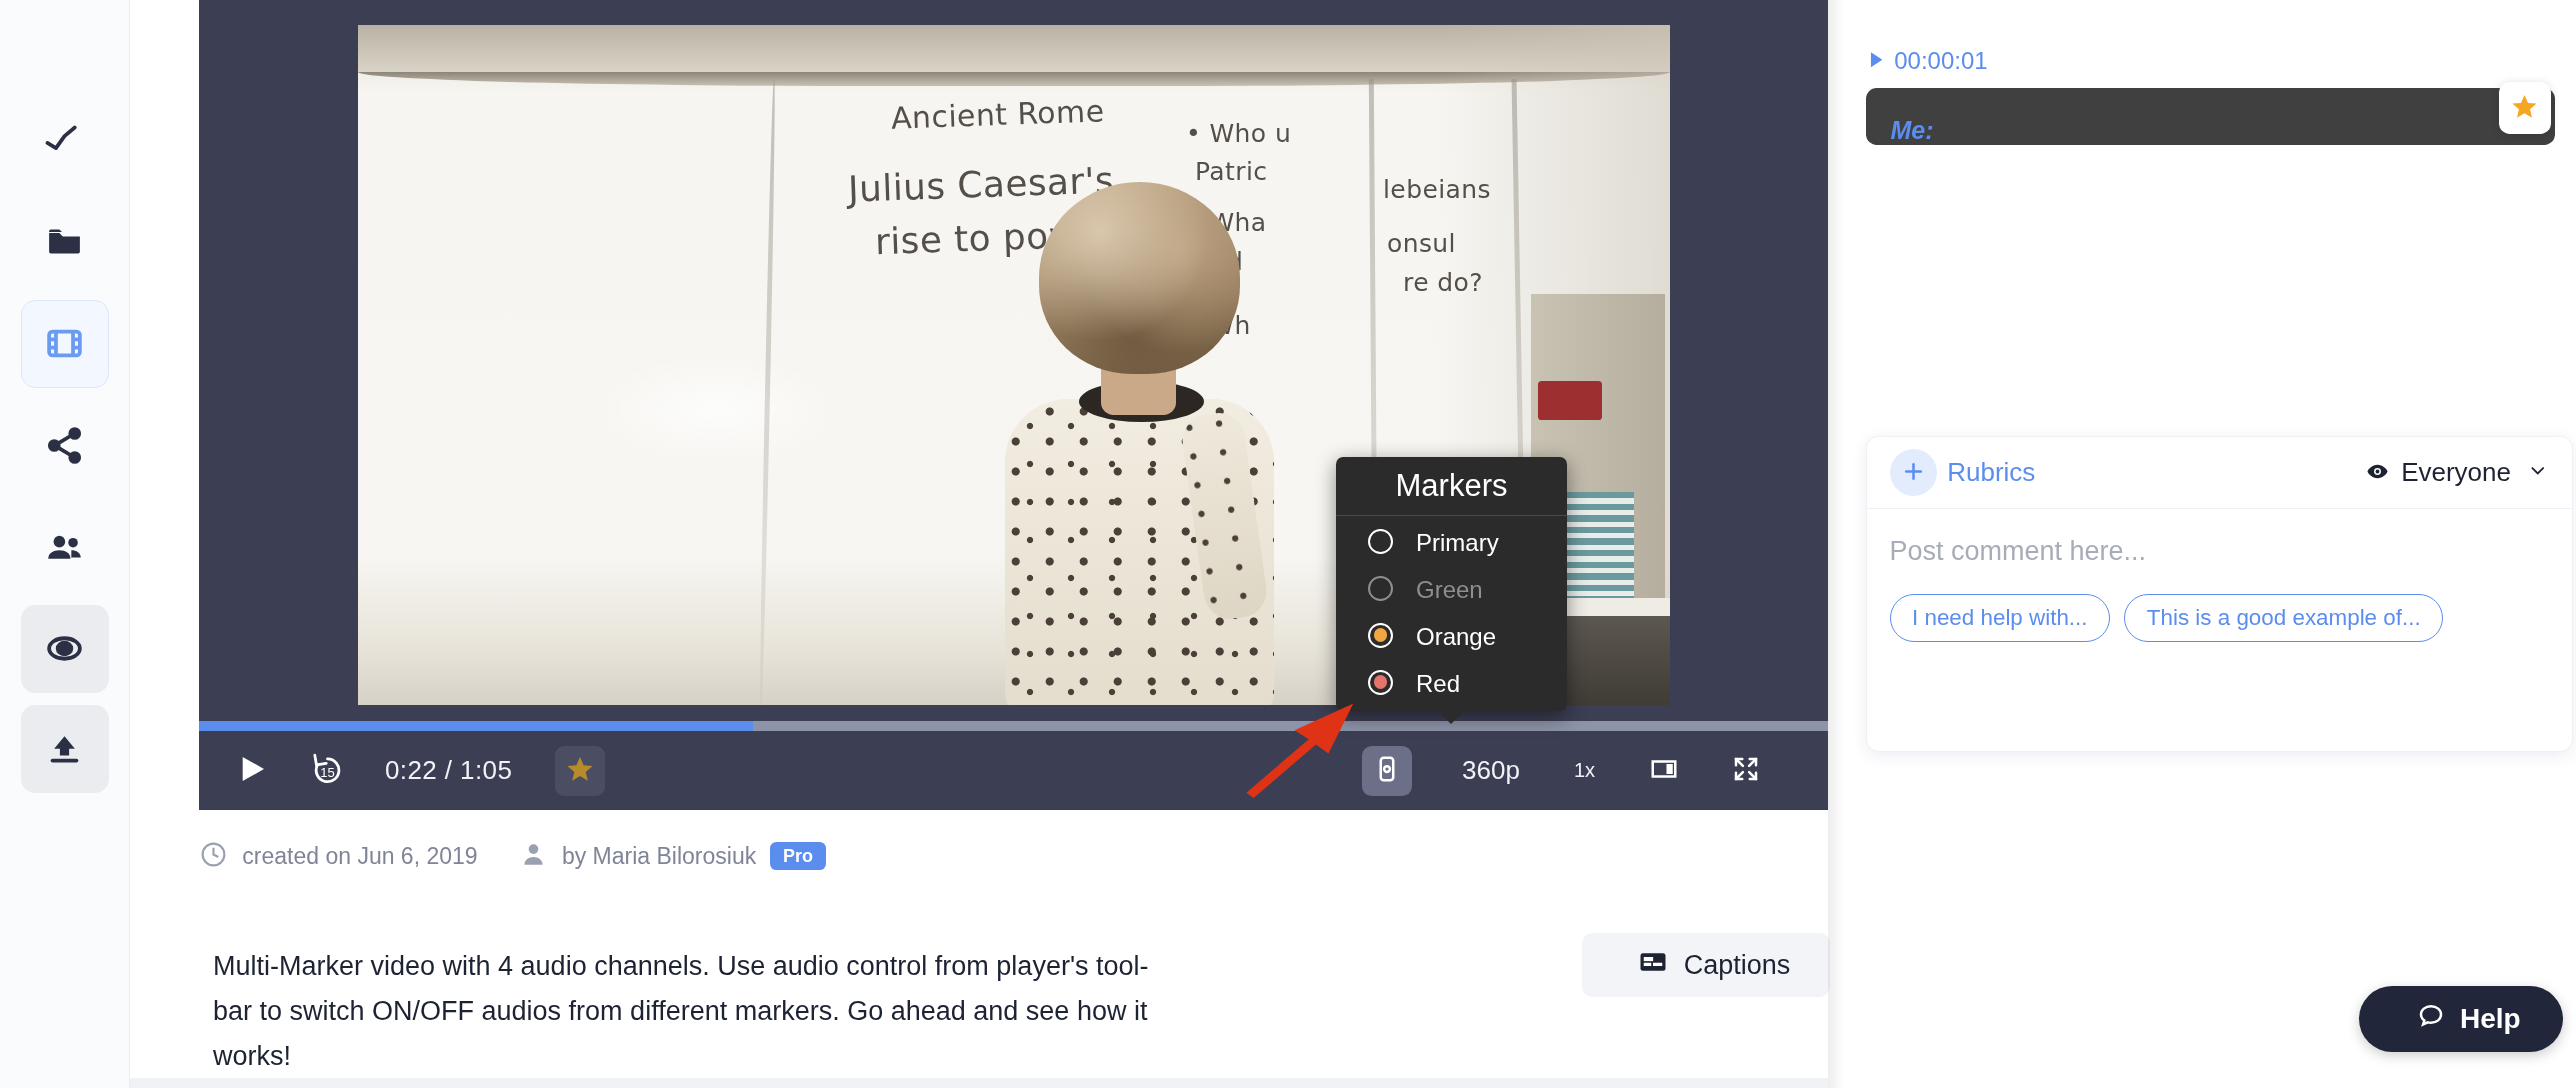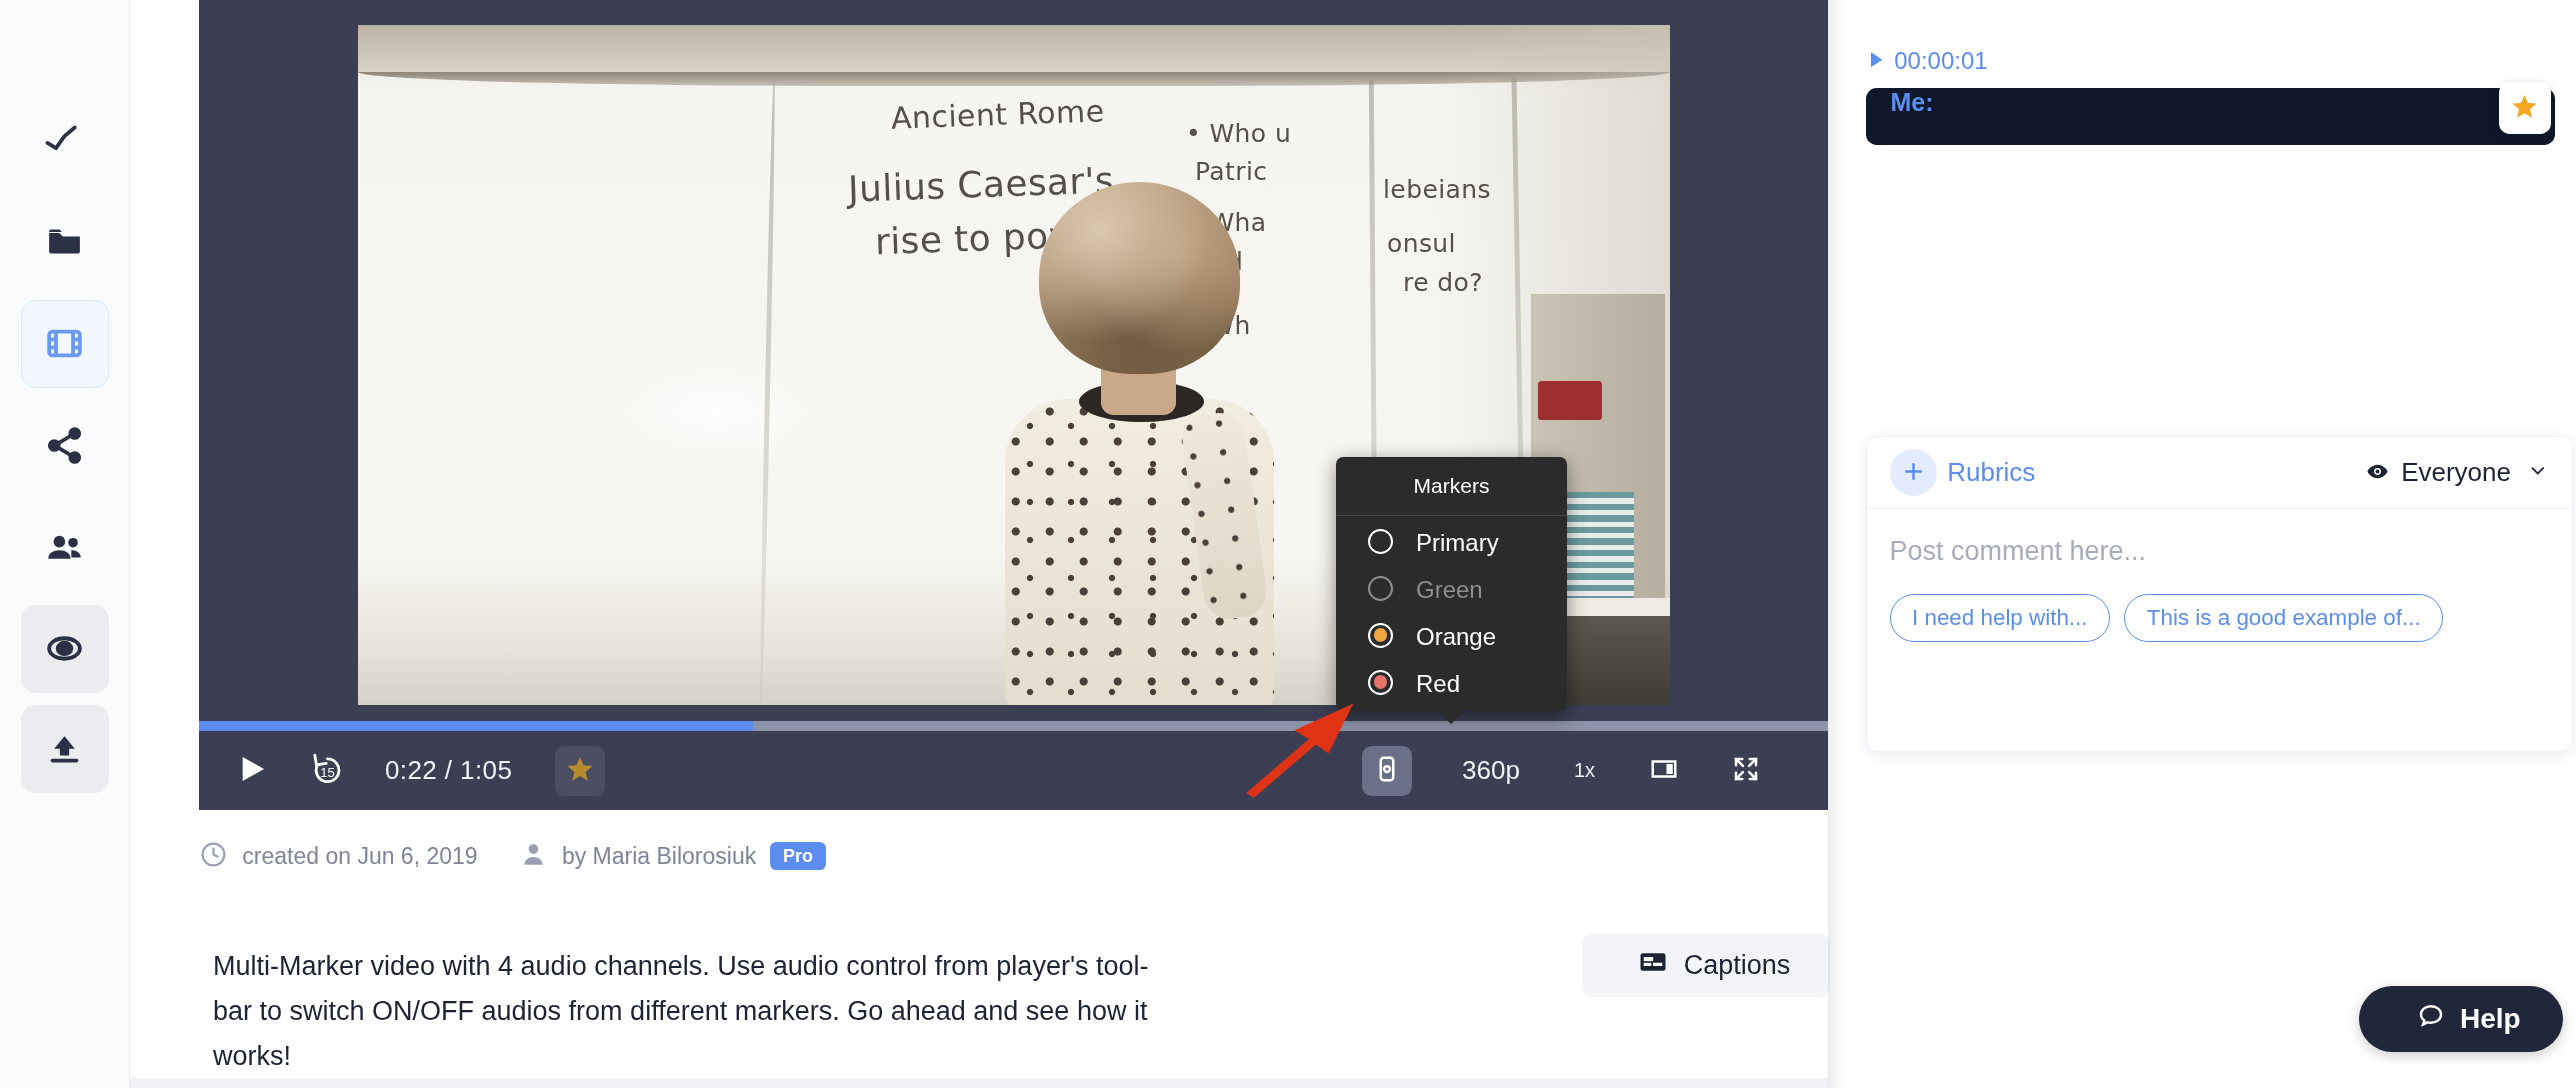--- a/index.html
+++ b/index.html
@@ -159,21 +159,21 @@
   .fullscreen { margin-left: 52px; cursor: pointer; }
 
   
   .markers-pop {
     position: absolute; left: 1336px; top: 457px; width: 231px; height: 254px;
     background: #2b2b2b; border-radius: 7.2px; z-index: 40;
     box-shadow: 0 5.4px 19.7px rgba(0,0,0,.45);
   }
   .markers-head {
     height: 59px; display: flex; align-items: center; justify-content: center;
-    color: #fff; font-size: 21px; border-bottom: 0.9px solid #4a4a4a;
+    color: #fff; font-size: 31px; border-bottom: 0.9px solid #4a4a4a;
   }
   .markers-list { padding-top: 12.5px; }
   .marker-row {
     display: flex; align-items: flex-start; height: 47px; padding-left: 32px; cursor: pointer;
   }
   .radio { width: 25px; height: 25px; border-radius: 50%; border: 2.7px solid #fff;
     display: flex; align-items: center; justify-content: center; flex: none; }
   .radio.off { border-color: #8e8e8e; }
   .radio .dot { width: 13.4px; height: 13.4px; border-radius: 50%; }
   .marker-label { margin-left: 23px; color: #fff; font-size: 24px; }
@@ -210,22 +210,22 @@
   .captions-btn span { margin-left: 16px; font-size: 27px; color: #1d2333; }
 
   
   .right-panel {
     position: absolute; left: 1844px; top: 0; width: 732px; height: 1088px; background: #fff;
   }
   .comment-item { position: absolute; left: 21.5px; top: 47px; width: 689px; }
   .ts-row { display: flex; align-items: center; }
   .ts-txt { margin-left: 9px; color: #5b8def; font-size: 24px; }
   .bubble {
-    margin-top: 12.5px; position: relative; height: 57px; background: #0f172a;
-    border-radius: 10.7px; display: flex; align-items: flex-start; padding-left: 25px;
+    margin-top: 12.5px; position: relative; height: 57px; background: #404040;
+    border-radius: 10.7px; display: flex; align-items: flex-end; padding-left: 25px; font-style: italic;
   }
   .bubble-author { color: #5b8def; font-size: 25px; font-weight: bold; }
   .bubble-star {
     position: absolute; right: 3.6px; top: -5.4px; width: 52px; height: 52px;
     background: #fff; border-radius: 10.7px; box-shadow: 0 1.8px 8px rgba(0,0,0,.14);
     display: flex; align-items: center; justify-content: center; cursor: pointer;
   }
 
   .compose {
     position: absolute; left: 21.5px; top: 436px; width: 707px; height: 316px;

